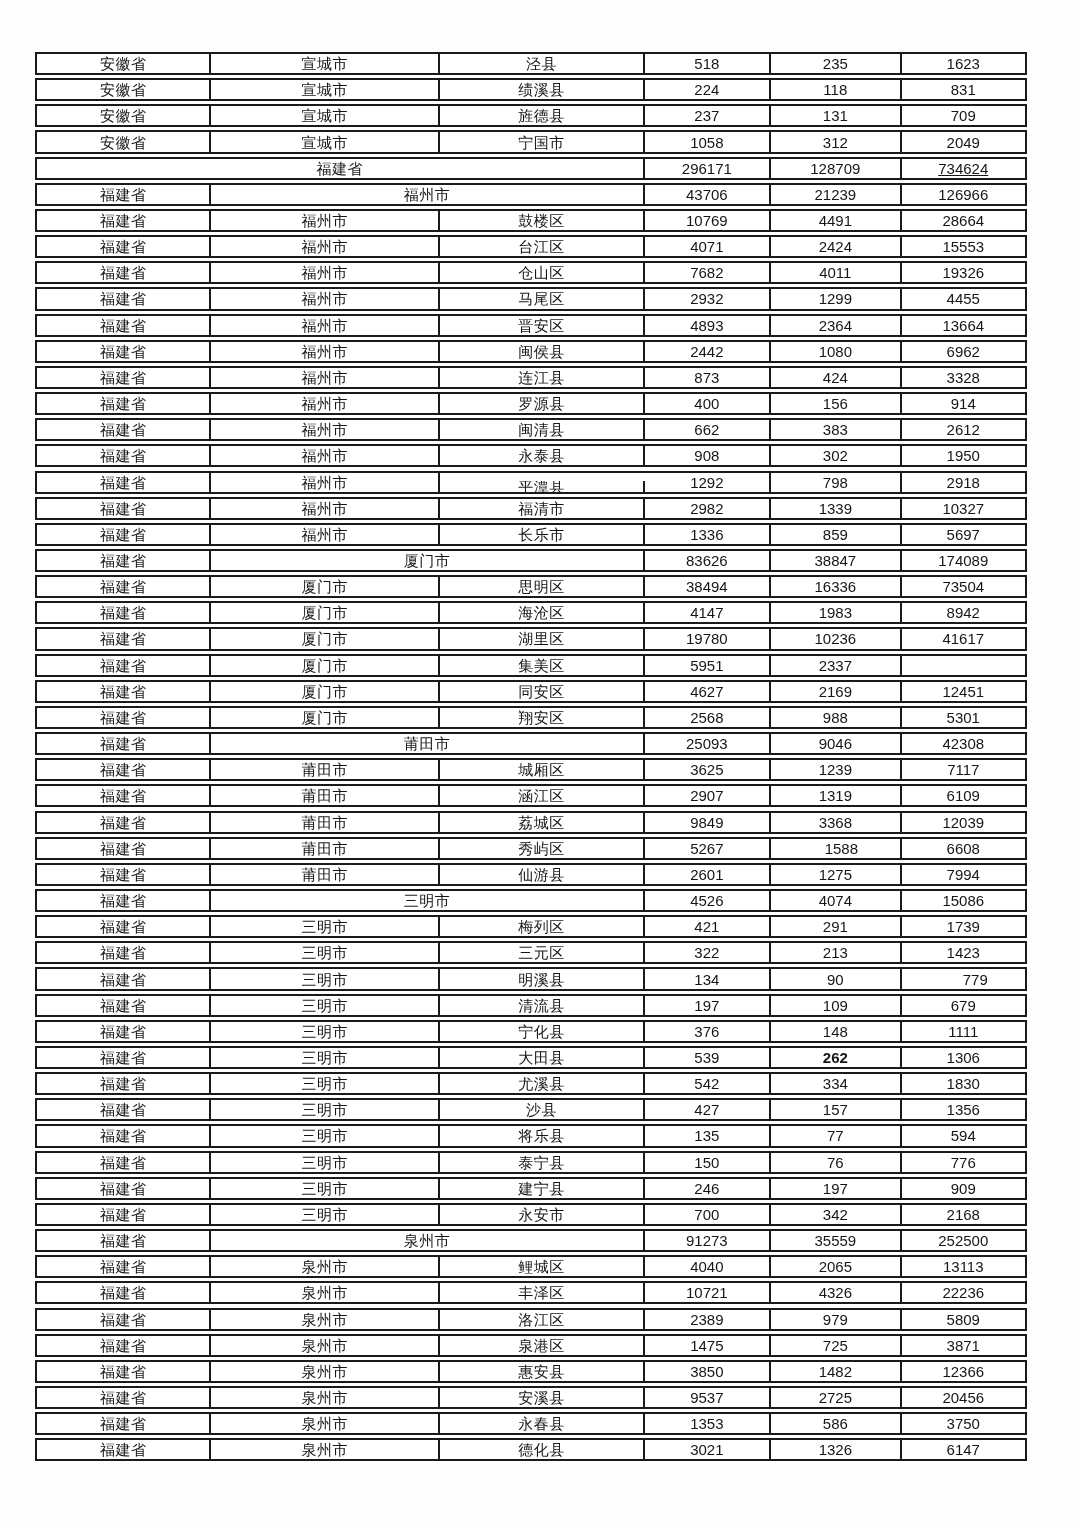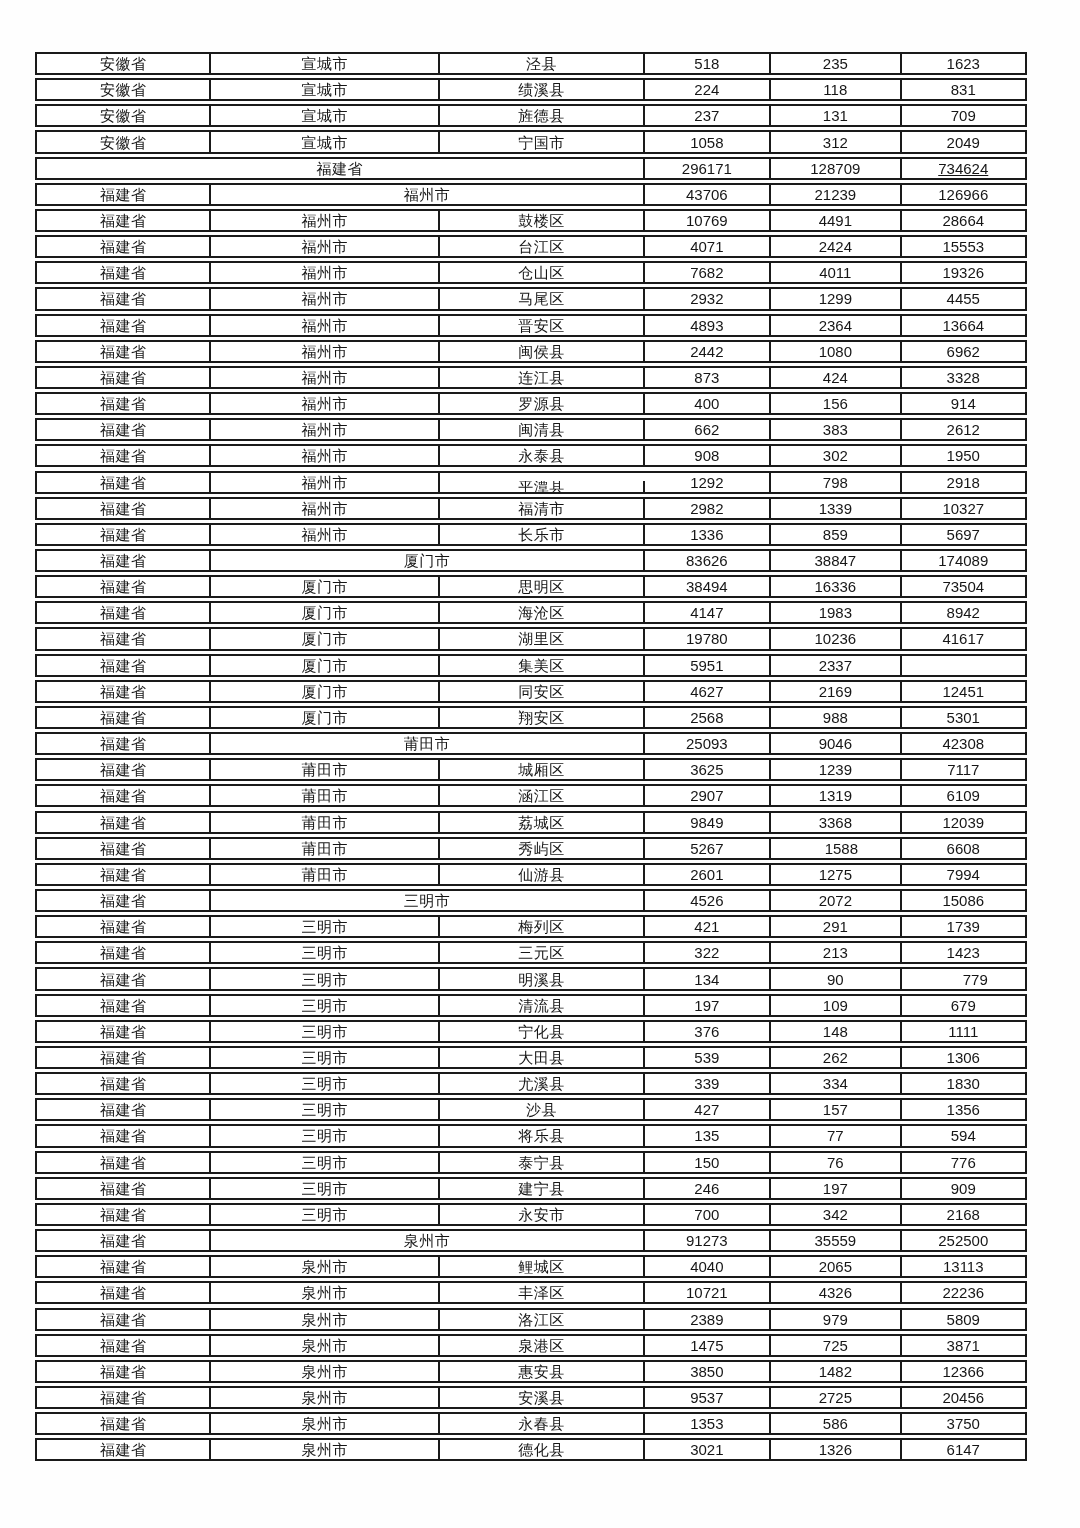--- a/index.html
+++ b/index.html
@@ -304,21 +304,21 @@
         <div class="cell" style="width: 23.19%;">莆田市</div>
         <div class="cell" style="width: 20.67%;">仙游县</div>
         <div class="cell num" style="width: 12.8%;">2601</div>
         <div class="cell num" style="width: 13.21%;">1275</div>
         <div class="cell num" style="width: 12.49%;">7994</div>
       </div>
       <div class="row">
         <div class="cell" style="width: 17.64%;">福建省</div>
         <div class="cell" style="width: 43.86%;">三明市</div>
         <div class="cell num" style="width: 12.8%;">4526</div>
-        <div class="cell num" style="width: 13.21%;">2072</div>
+        <div class="cell num" style="width: 13.21%;">4074</div>
         <div class="cell num" style="width: 12.49%;">15086</div>
       </div>
       <div class="row">
         <div class="cell" style="width: 17.64%;">福建省</div>
         <div class="cell" style="width: 23.19%;">三明市</div>
         <div class="cell" style="width: 20.67%;">梅列区</div>
         <div class="cell num" style="width: 12.8%;">421</div>
         <div class="cell num" style="width: 13.21%;">291</div>
         <div class="cell num" style="width: 12.49%;">1739</div>
       </div>
@@ -352,28 +352,28 @@
         <div class="cell" style="width: 20.67%;">宁化县</div>
         <div class="cell num" style="width: 12.8%;">376</div>
         <div class="cell num" style="width: 13.21%;">148</div>
         <div class="cell num" style="width: 12.49%;">1111</div>
       </div>
       <div class="row">
         <div class="cell" style="width: 17.64%;">福建省</div>
         <div class="cell" style="width: 23.19%;">三明市</div>
         <div class="cell" style="width: 20.67%;">大田县</div>
         <div class="cell num" style="width: 12.8%;">539</div>
-        <div class="cell num" style="width: 13.21%;">262</div>
+        <div class="cell num" style="width: 13.21%; font-weight: bold;">262</div>
         <div class="cell num" style="width: 12.49%;">1306</div>
       </div>
       <div class="row">
         <div class="cell" style="width: 17.64%;">福建省</div>
         <div class="cell" style="width: 23.19%;">三明市</div>
         <div class="cell" style="width: 20.67%;">尤溪县</div>
-        <div class="cell num" style="width: 12.8%;">339</div>
+        <div class="cell num" style="width: 12.8%;">542</div>
         <div class="cell num" style="width: 13.21%;">334</div>
         <div class="cell num" style="width: 12.49%;">1830</div>
       </div>
       <div class="row">
         <div class="cell" style="width: 17.64%;">福建省</div>
         <div class="cell" style="width: 23.19%;">三明市</div>
         <div class="cell" style="width: 20.67%;">沙县</div>
         <div class="cell num" style="width: 12.8%;">427</div>
         <div class="cell num" style="width: 13.21%;">157</div>
         <div class="cell num" style="width: 12.49%;">1356</div>

